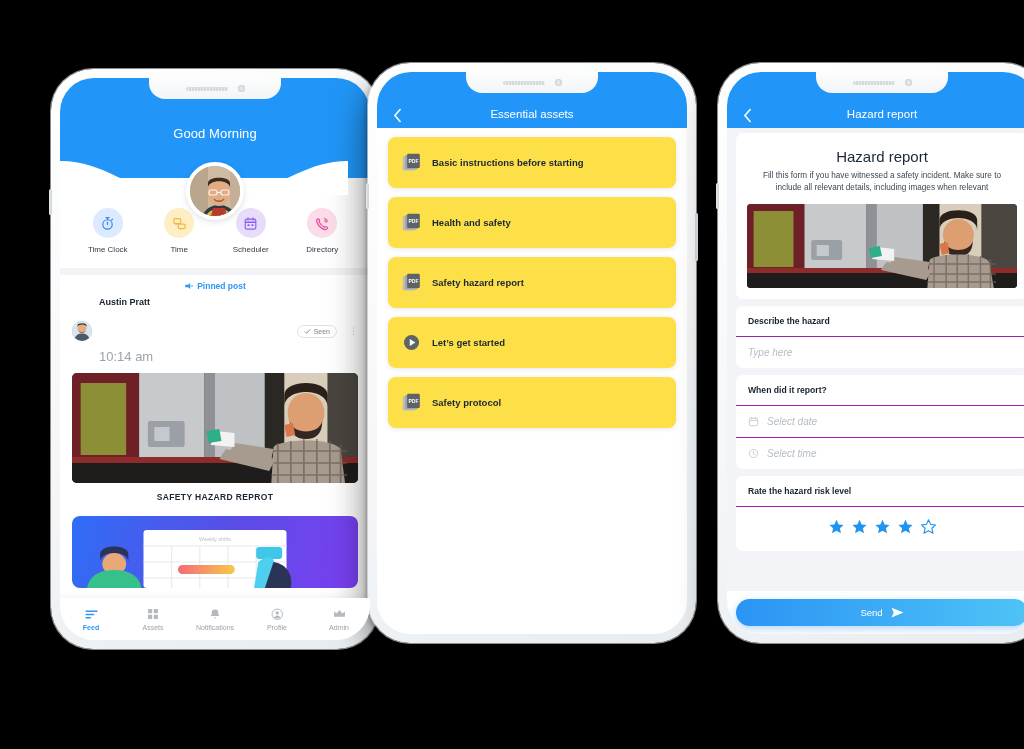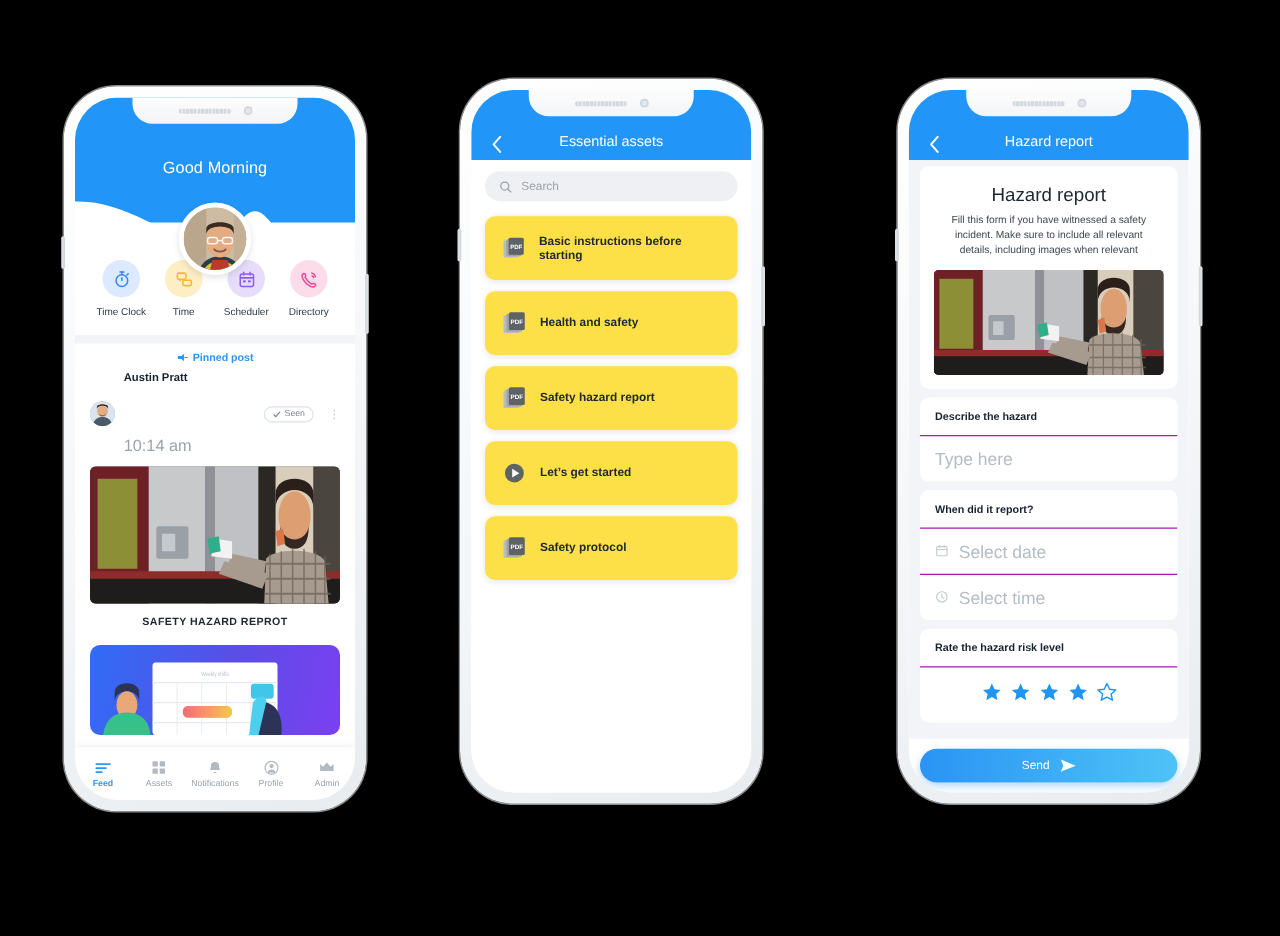--- a/index.html
+++ b/index.html
@@ -7,21 +7,21 @@
     width: 1024px; height: 749px;
     background: #000;
     font-family: "Liberation Sans", sans-serif;
     overflow: hidden;
   }
   .stage { position: relative; width: 1024px; height: 749px; }
 
   
   .phone {
     position: absolute;
-    width: 242px; height: 580px;
+    width: 328px; height: 580px;
     background: linear-gradient(150deg,#ffffff 0%,#f4f6f8 55%,#e8ecef 100%);
     border-radius: 42px;
     padding: 9px;
     box-shadow: 0 0 0 1px rgba(255,255,255,.55),
                 0 16px 38px rgba(0,0,0,.55),
                 0 2px 6px rgba(0,0,0,.5);
   }
   .phone::before { 
     content:""; position:absolute; left:-2px; top:120px; width:3px; height:26px;
     background:linear-gradient(90deg,#e3e7ea,#cfd4d8); border-radius:2px;
@@ -144,21 +144,21 @@
 
   
   .p3-body { background:#f2f4f7; height:calc(100% - 56px); padding:5px 9px 0; position:relative; }
   .p3-card { background:#fff; border-radius:7px; margin-bottom:7px; overflow:hidden; }
   .p3-title { text-align:center; font-size:15px; color:#1d2732; padding:15px 0 5px; font-weight:400; }
   .p3-sub { text-align:center; font-size:8.2px; color:#3c4752; line-height:1.45; padding:0 16px 10px; }
   .p3-img { height:84px; margin:0 11px 11px; border-radius:4px; overflow:hidden; position:relative; }
   .p3-row { padding:10px 12px; border-bottom:1px solid #a21caf; }
   .p3-row:last-child { border-bottom:none; }
   .p3-q { font-size:8.6px; font-weight:700; color:#17222e; }
-  .p3-ph { font-size:14px; color:#b4bcc4; display:flex; align-items:center; gap:8px; }
+  .p3-ph { font-size:10px; color:#b4bcc4; display:flex; align-items:center; gap:8px;font-style:italic; }
   .p3-stars { display:flex; justify-content:center; gap:6px; padding:11px 0 16px; }
   .p3-send {
     position:absolute; left:9px; right:9px; bottom:8px; height:27px; border-radius:14px;
     background:linear-gradient(90deg,#2a94f4 0%,#4fc3f7 100%);
     display:flex; align-items:center; justify-content:center; gap:8px;
     color:#fff; font-size:9.5px; box-shadow:0 3px 8px rgba(40,140,240,.35);
   }
   .p3-sendwrap {
     position:absolute; left:0; right:0; bottom:0; height:43px; background:#fff;
     border-radius:0 0 34px 34px;
@@ -399,27 +399,20 @@
       <div class="bar">
         <div class="bar-back">
           <svg width="11" height="15" viewBox="0 0 12 20" fill="none" stroke="#fff" stroke-width="2.2" stroke-linecap="round" stroke-linejoin="round">
               <path d="M9.5 2 2.5 10l7 8"></path>
             </svg>
         </div>
         <div class="bar-title">Essential assets</div>
       </div>
 
       <div class="p2-body">
-        <div class="search">
-          <svg width="11" height="11" viewBox="0 0 24 24" fill="none" stroke="#9aa3ac" stroke-width="2.2" stroke-linecap="round">
-              <circle cx="10.5" cy="10.5" r="7"></circle>
-              <path d="M15.8 15.8 21 21"></path>
-            </svg>
-          <span class="search-ph">Search</span>
-        </div>
 
         <div class="asset-card">
           <svg width="19" height="19" viewBox="0 0 24 24">
             <rect x="1" y="4" width="16" height="18" rx="1.6" fill="#b9bcc0"></rect>
             <rect x="4" y="2.5" width="16" height="18" rx="1.6" fill="#9ea2a7"></rect>
             <rect x="6.5" y="1" width="16" height="18" rx="1.6" fill="#5e6366"></rect>
             <text x="14.5" y="12.5" font-size="6.4" font-weight="bold" fill="#fff" text-anchor="middle" font-family="Liberation Sans, sans-serif">PDF</text>
           </svg>
           <span class="asset-label">Basic instructions before starting</span>
         </div>

